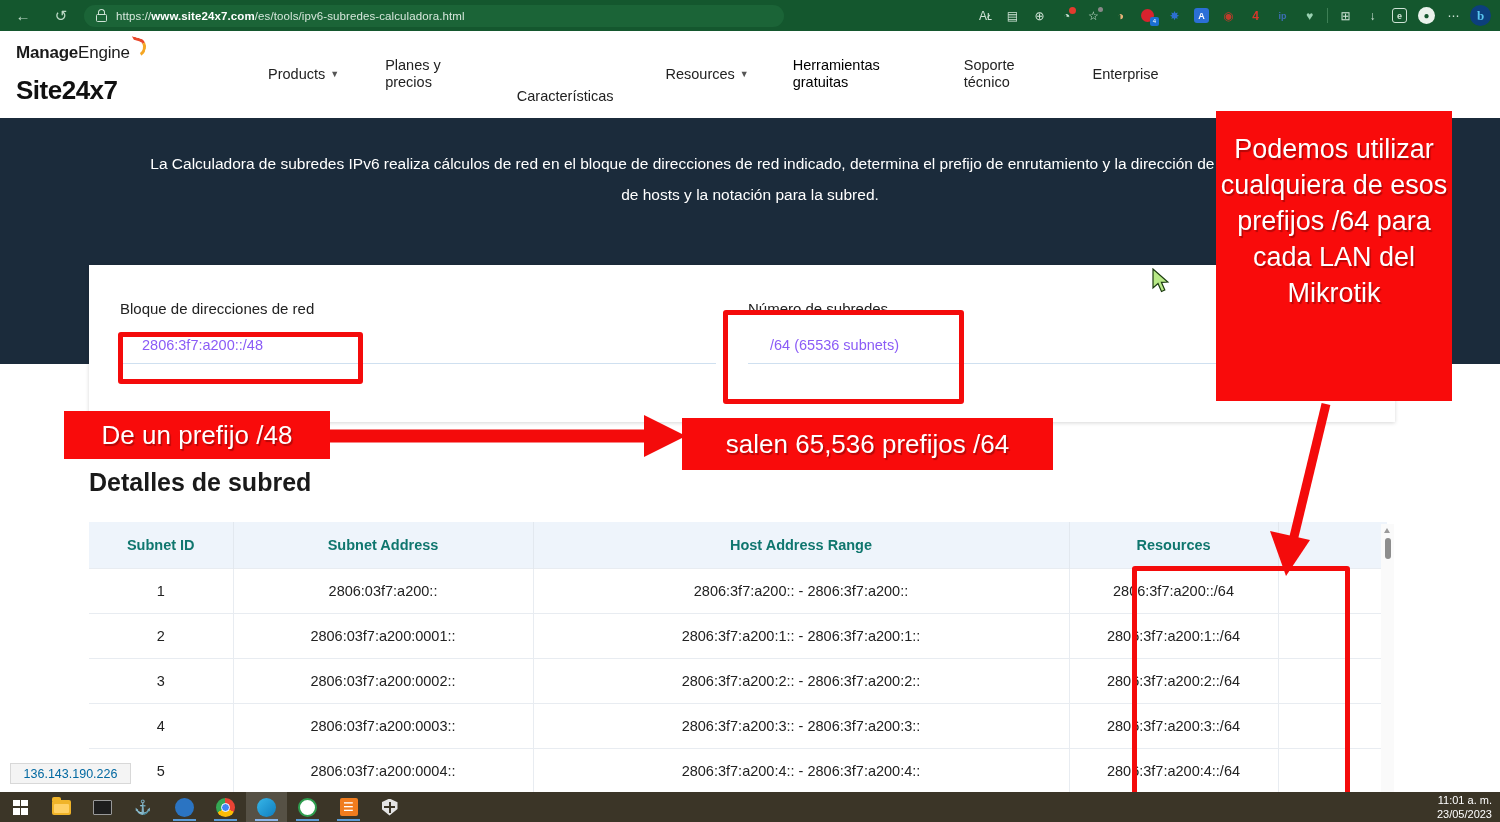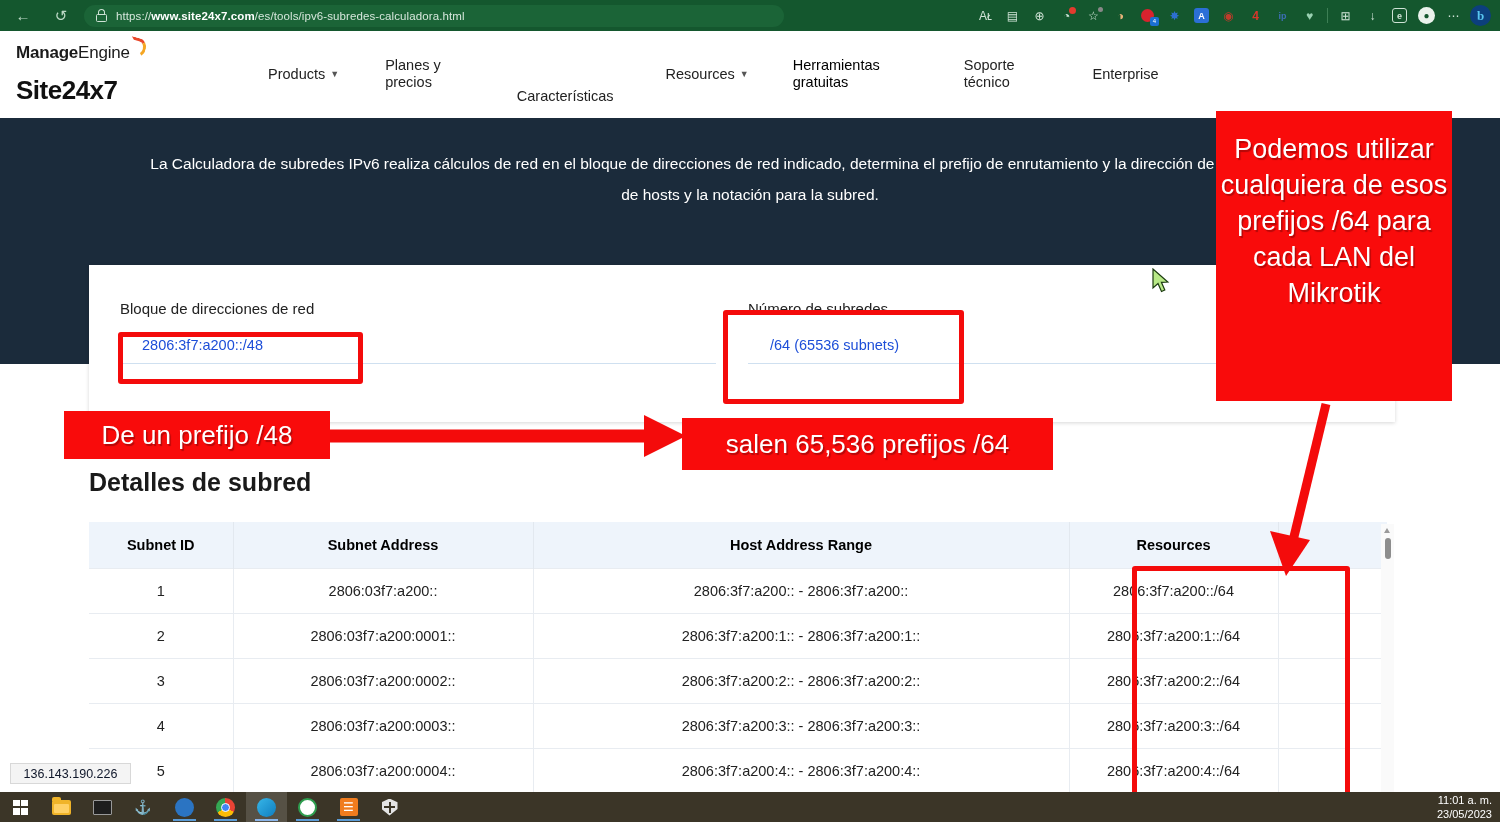--- a/index.html
+++ b/index.html
@@ -112,39 +112,39 @@
 
   
   .card {
     position: absolute; left: 89px; top: 265px; width: 1306px; height: 157px;
     background: #ffffff; box-shadow: 0 1px 4px rgba(0,0,0,.16);
   }
   .field { position: absolute; }
   .field .lbl { font-size: 15px; color: #222; margin-bottom: 12px; }
   .field .inp {
     border: none; border-bottom: 1px solid #cfe0f0;
-    font-size: 14.5px; color: #1d4ed8; padding: 8px 0 10px 22px;
+    font-size: 14.5px; color: #8b5cf6; padding: 8px 0 10px 22px;
     background: transparent; width: 100%;
     font-family: "Liberation Sans", sans-serif;
   }
   #field-block { left: 31px; top: 35px; width: 596px; }
   #field-subnets { left: 659px; top: 35px; width: 620px; }
 
   
   .details-title {
     position: absolute; left: 89px; top: 468px;
     font-size: 25px; font-weight: 700; color: #1a1a1a;
   }
   .tbl-wrap {
     position: absolute; left: 89px; top: 522px; width: 1306px; height: 274px;
     background: #fff; overflow: hidden;
   }
   table { border-collapse: collapse; width: 1298px; table-layout: fixed; }
   thead th {
-    background: #eef4fb; font-size: 14.5px; font-weight: 700; color: #000000;
+    background: #eef4fb; font-size: 14.5px; font-weight: 700; color: #0f766e;
     padding: 15px 0; border-right: 1px solid #e2e8ef; text-align: center;
   }
   thead th:last-child { border-right: none; }
   tbody td {
     font-size: 14.5px; color: #222; text-align: center; padding: 14px 0;
     border-top: 1px solid #e8ecf1; border-right: 1px solid #e8ecf1;
   }
   tbody td:last-child { border-right: none; }
   col.c1 { width: 144px; } col.c2 { width: 300px; }
   col.c3 { width: 536px; } col.c4 { width: 209px; } col.c5 { width: 109px; }
@@ -190,21 +190,21 @@
   .arrow-svg { position: absolute; left: 0; top: 0; width: 1500px; height: 822px;
                pointer-events: none; }
 
   
   .cursor { position: absolute; left: 1152px; top: 268px; width: 18px; height: 26px; }
 
   
   .status-tip {
     position: absolute; left: 10px; top: 763px; width: 121px; height: 21px;
     background: #f4f4f4; border: 1px solid #d8d8d8;
-    font-size: 12.5px; color: #0f172a; display: flex; align-items: center;
+    font-size: 12.5px; color: #0369a1; display: flex; align-items: center;
     justify-content: center;
   }
 
   
   .taskbar {
     position: absolute; left: 0; top: 792px; width: 1500px; height: 30px;
     background: #3b3527; display: flex; align-items: center;
   }
   .tb-item {
     width: 41px; height: 30px; display: flex; align-items: center; justify-content: center;

